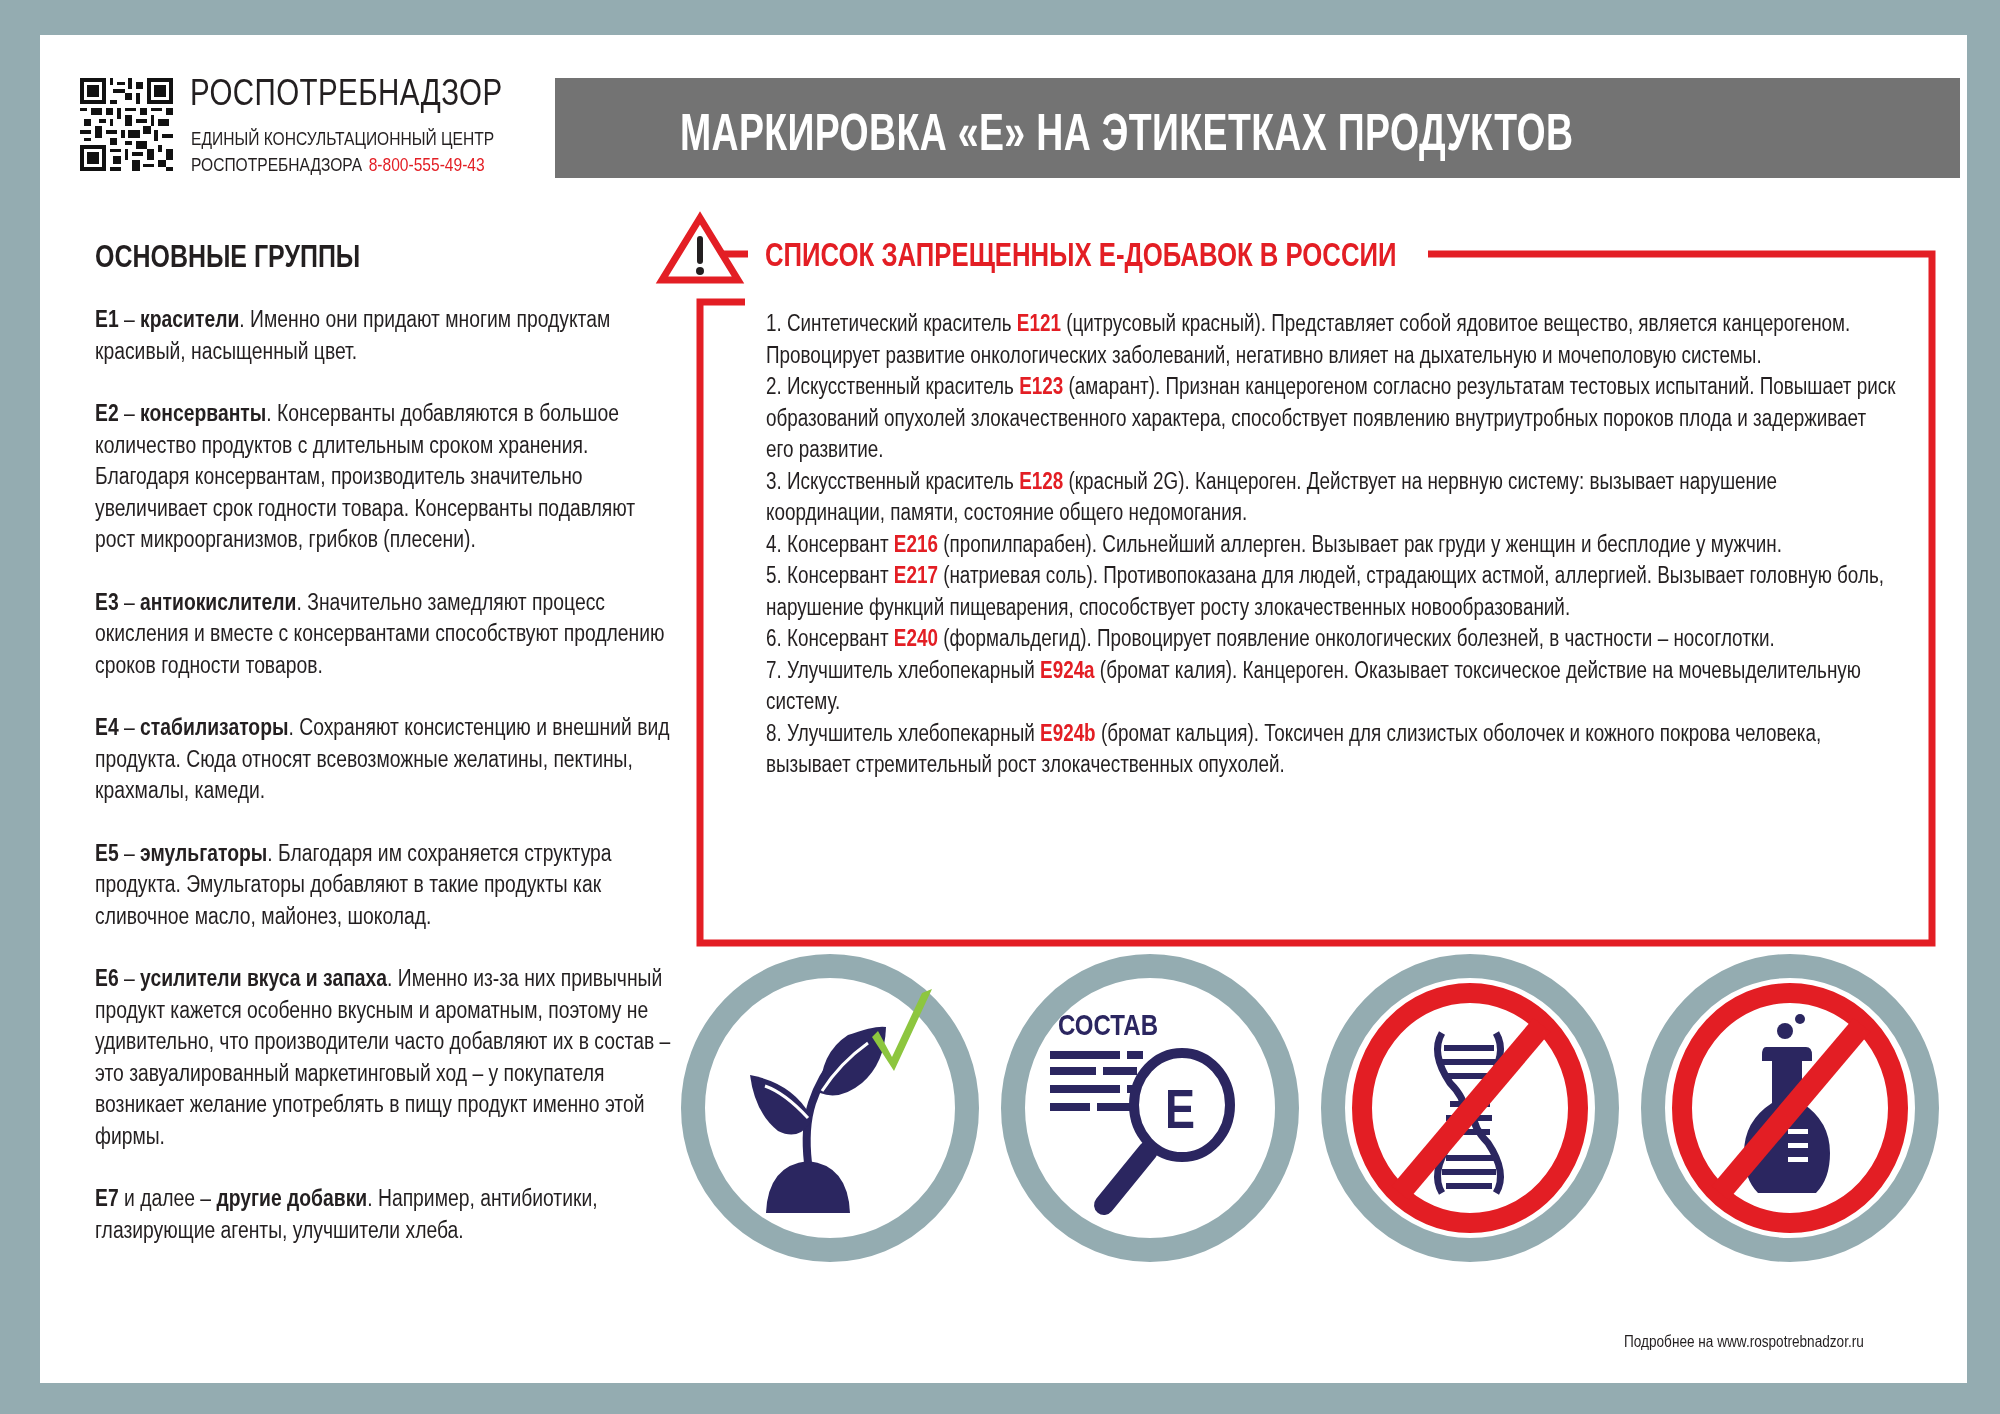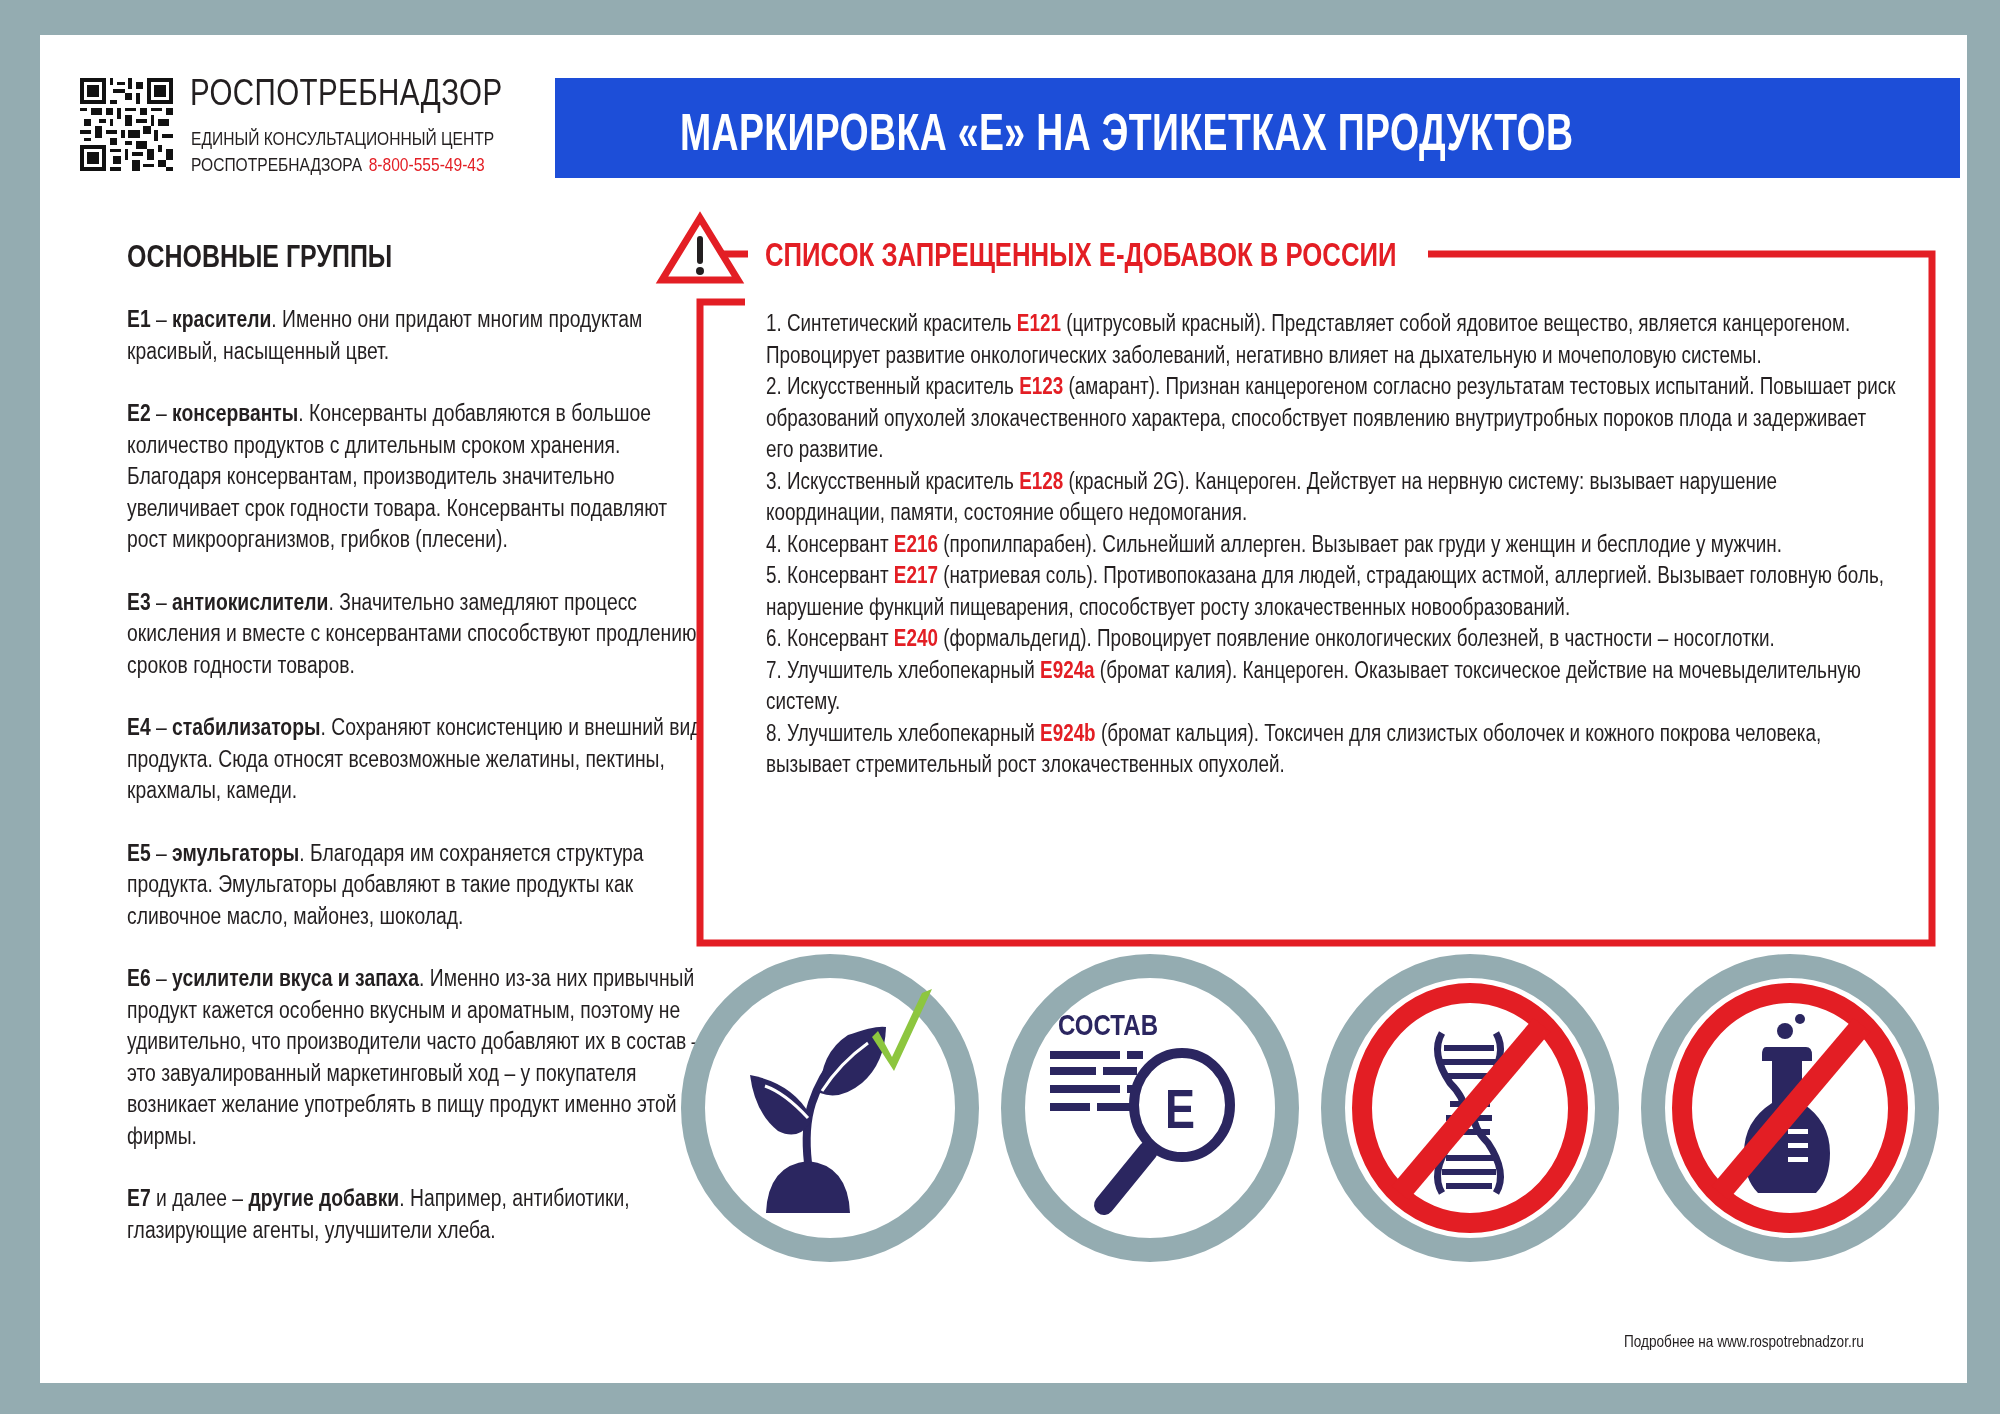--- a/index.html
+++ b/index.html
@@ -3,23 +3,23 @@
 <meta charset="utf-8">
 <style>
   html,body{margin:0;padding:0;}
   body{width:2000px;height:1414px;background:#94acb1;position:relative;overflow:hidden;
        font-family:"Liberation Sans","DejaVu Sans",sans-serif;color:#231f20;}
   .panel{position:absolute;left:40px;top:35px;width:1927px;height:1348px;background:#ffffff;}
   .qr{position:absolute;left:80px;top:78px;width:93px;height:93px;}
   .org-name{position:absolute;left:190px;top:72px;font-size:36px;letter-spacing:0.5px;transform:scaleX(0.82);transform-origin:left top;white-space:nowrap;color:#231f20;}
   .org-sub{position:absolute;left:191px;top:126px;font-size:19px;line-height:26px;transform:scaleX(0.82);transform-origin:left top;white-space:nowrap;}
   .org-sub .phone{color:#e31e24;margin-left:8px;}
-  .title-bar{position:absolute;left:555px;top:78px;width:1405px;height:100px;background:#1d4ed8;}
+  .title-bar{position:absolute;left:555px;top:78px;width:1405px;height:100px;background:#737373;}
   .title-text{position:absolute;left:125px;top:24px;font-size:52px;font-weight:bold;color:#fff;white-space:nowrap;transform:scaleX(0.72);transform-origin:left top;letter-spacing:0.5px;}
-  .left-col{position:absolute;left:95px;top:238px;width:580px;margin-left:32px;}
+  .left-col{position:absolute;left:95px;top:238px;width:580px;}
   .section-heading{font-size:32px;font-weight:bold;transform:scaleX(0.78);transform-origin:left top;white-space:nowrap;margin:0 0 30px 0;height:36px;}
   .group{font-size:23px;line-height:31.5px;margin-bottom:31px;transform:scaleX(0.84);transform-origin:left top;width:690px;}
   .group b{font-weight:bold;}
   .warn-frame{position:absolute;left:0;top:0;width:2000px;height:1414px;pointer-events:none;}
   .warn-title{position:absolute;left:765px;top:236px;font-size:33px;font-weight:bold;color:#e31e24;white-space:nowrap;transform:scaleX(0.78);transform-origin:left top;}
   .banned-list{position:absolute;left:766px;top:308px;width:1380px;transform:scaleX(0.82);transform-origin:left top;}
   .banned-item{font-size:23px;line-height:31.5px;}
   .banned-item .code{color:#e31e24;font-weight:bold;}
   .icons{position:absolute;left:680px;top:953px;width:1280px;height:320px;}
   .icon-circle{position:absolute;top:0;width:300px;height:310px;}

